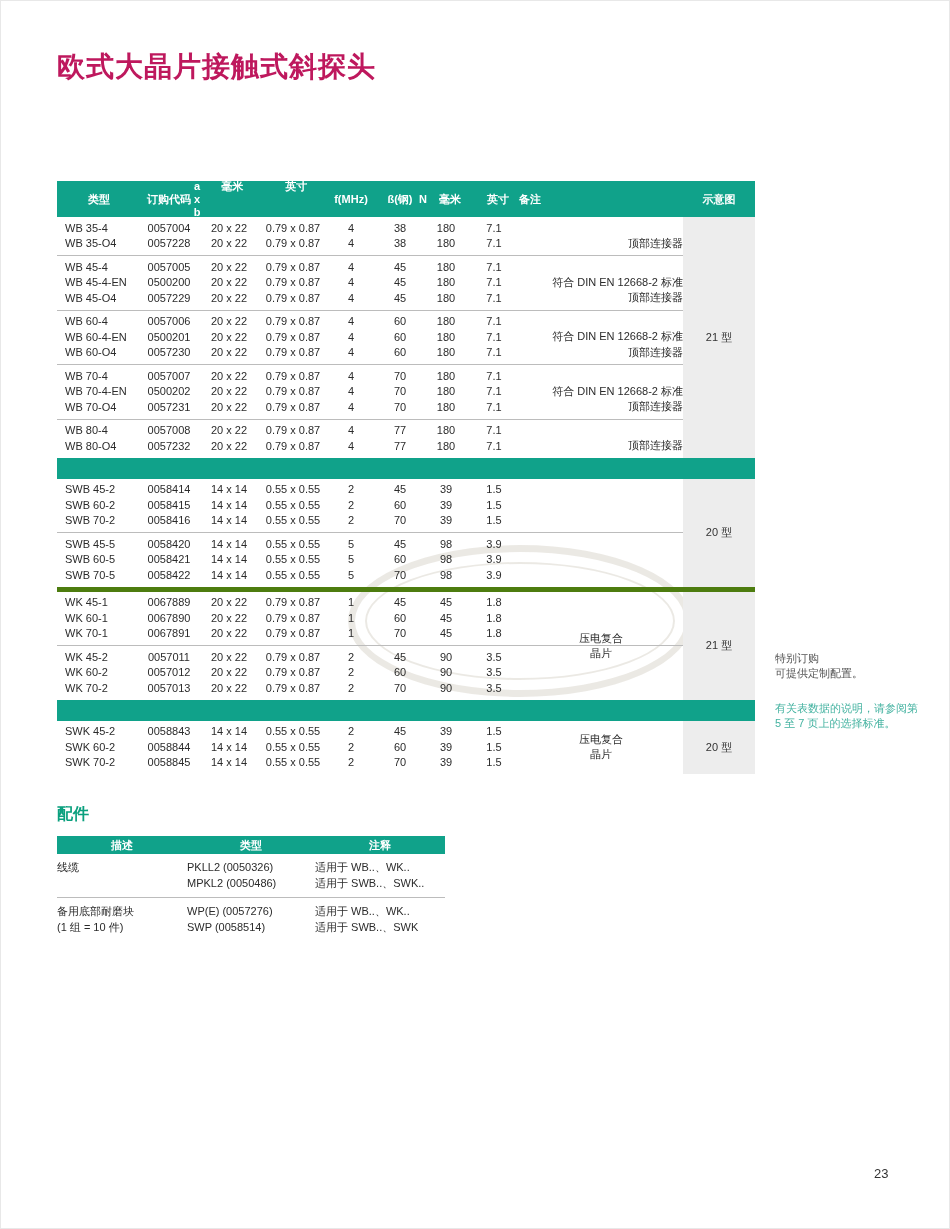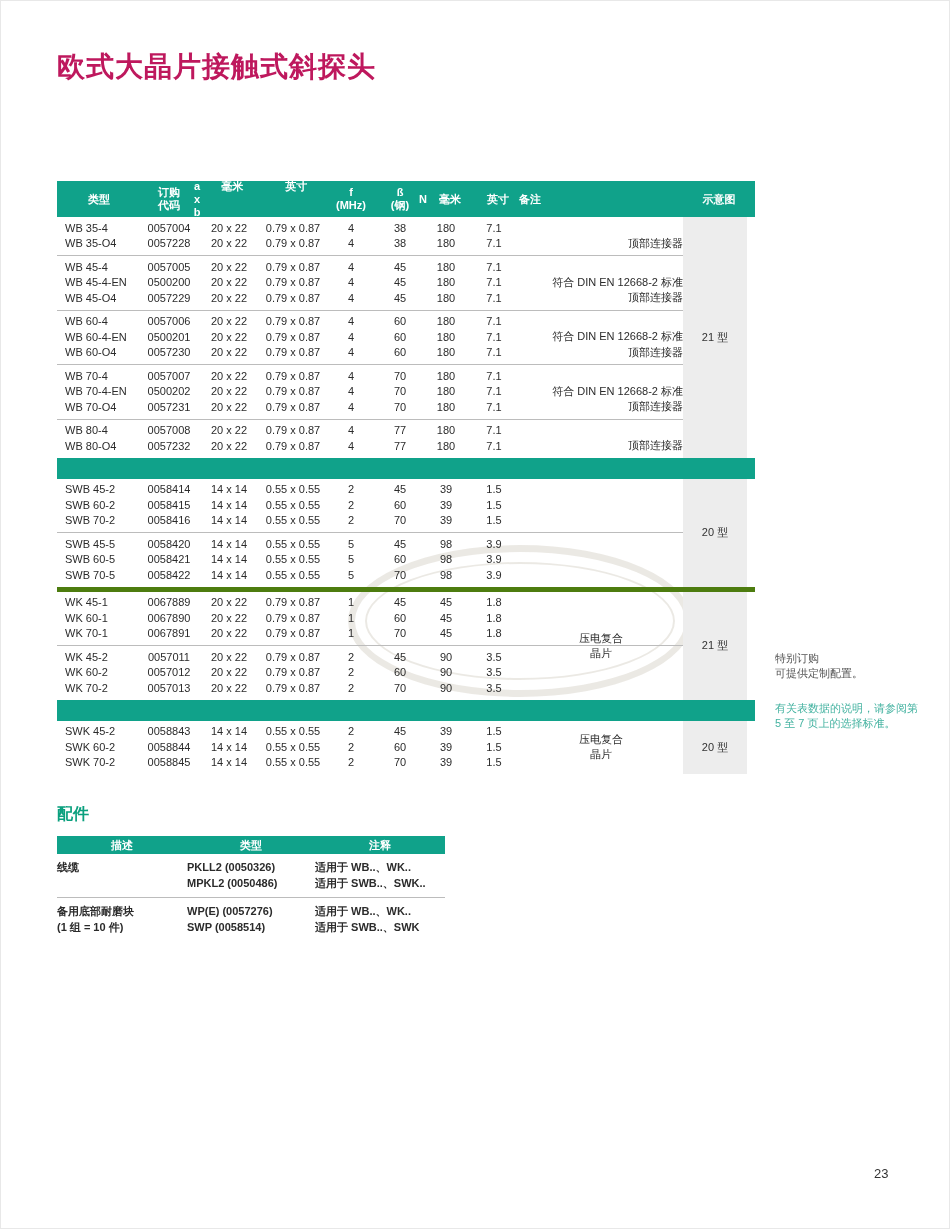--- a/index.html
+++ b/index.html
@@ -25,40 +25,40 @@
   }
   .watermark .wm-text{
     font-size:36px;font-weight:bold;color:#ccc7bc;letter-spacing:8px;white-space:nowrap;
   }
   
   .main-table{position:absolute;left:57px;top:181px;width:698px;z-index:1;font-size:11px;}
   .mt-header{
     display:flex;background:var(--teal);color:#fff;font-weight:bold;
     height:36px;align-items:center;text-align:center;
   }
-  .mt-header .h2l{display:flex;flex-direction:column;justify-content:center;line-height:13px;}
+  .mt-header .h2l{display:flex;flex-direction:row;justify-content:center;line-height:13px;}
   .hgroup{display:flex;flex-direction:row;justify-content:center;line-height:13px;}
   .hgroup .subrow{display:flex;}
   .col-type{width:84px;text-align:left;padding-left:8px;box-sizing:border-box;}
   .col-code{width:56px;text-align:center;}
   .col-mm{width:64px;text-align:center;}
   .col-inch{width:64px;text-align:center;}
   .col-f{width:52px;text-align:center;}
   .col-beta{width:46px;text-align:center;}
   .col-nmm{width:46px;text-align:center;}
   .col-ninch{width:50px;text-align:center;}
   .col-remark{flex:1;text-align:right;padding-left:12px;box-sizing:border-box;}
   .mt-header .col-type{text-align:center;padding-left:0;}
   .mt-header .col-remark{text-align:left;padding-left:0;}
   .col-schem-h{width:72px;text-align:center;}
   .section{display:flex;}
   .section.full-border{border-bottom:5px solid #4d7c0f;}
   .sec-content{width:626px;}
   .sec-schem{
-    width:64px;background:var(--schembg);display:flex;align-items:center;
+    width:72px;background:var(--schembg);display:flex;align-items:center;
     justify-content:center;color:#333;position:relative;
   }
   .group{padding:3px 0 4px 0;}
   .group:not(:last-child){border-bottom:1px solid #bcbcbc;}
   .trow{display:flex;height:15.5px;align-items:center;}
   .band{height:21px;background:var(--teal);}
   .remark-span{
     position:absolute;left:462px;width:164px;top:0;bottom:0;
     display:flex;flex-direction:column;align-items:center;justify-content:center;
     line-height:15px;text-align:center;pointer-events:none;
@@ -69,21 +69,21 @@
   .note-ref{position:absolute;left:775px;top:701px;font-size:11px;color:var(--noteteal);line-height:15px;z-index:1;}
   
   .acc-heading{position:absolute;left:57px;top:804px;font-size:16px;font-weight:bold;color:var(--green);}
   .acc-table{position:absolute;left:57px;top:836px;width:388px;font-size:11px;}
   .acc-header{display:flex;background:var(--teal);color:#fff;font-weight:bold;height:18px;align-items:center;text-align:center;}
   .acc-col-desc{width:130px;}
   .acc-col-type{width:128px;}
   .acc-col-note{flex:1;}
   .acc-row{display:flex;padding:5px 0 6px 0;line-height:16px;}
   .acc-row:not(:last-child){border-bottom:1px solid #bcbcbc;}
-  .acc-cell{display:flex;flex-direction:column;font-weight:bold;}
+  .acc-cell{display:flex;flex-direction:column;}
   .acc-cell div{white-space:nowrap;}
   .acc-row .acc-col-type,.acc-row .acc-col-note{text-align:left;}
   
   .page-number{position:absolute;left:874px;top:1166px;font-size:13px;color:#333;}
 </style>
 </head>
 <body style="--teal: #10a28a; --schembg: #ededed; --noteteal: #43b2a0; --green: #0ba07e;">
 
 <div class="page-title">欧式大晶片接触式斜探头</div>
 

